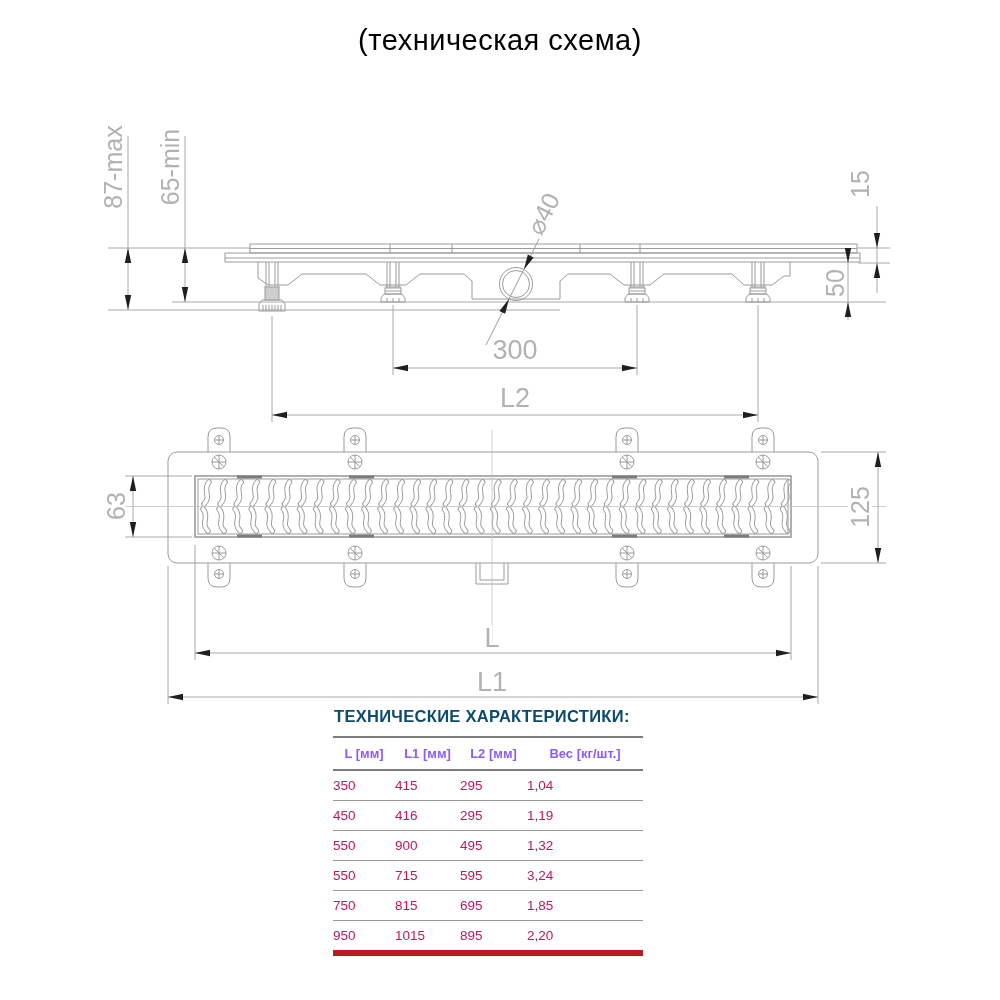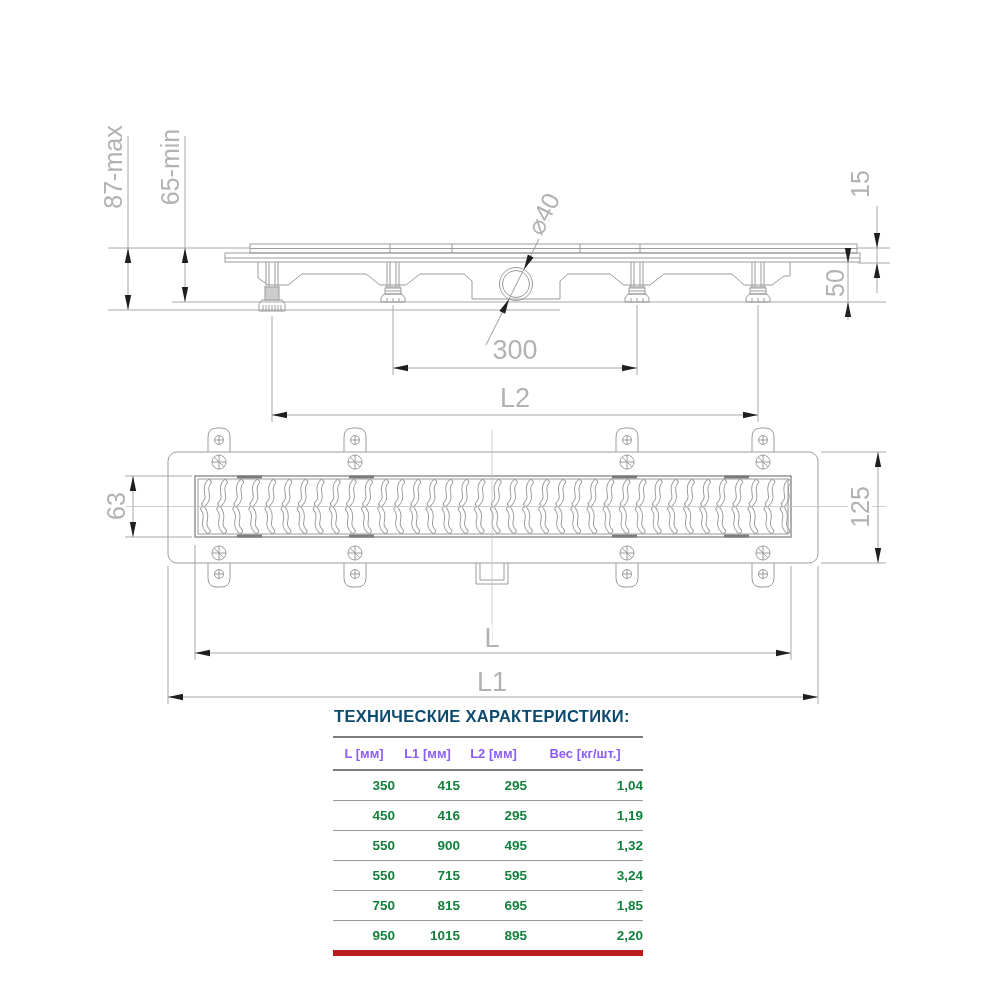--- a/index.html
+++ b/index.html
@@ -14,30 +14,31 @@
                color:#0c4a6e;letter-spacing:0.3px;}
   #table-wrap{position:absolute;left:333px;top:736px;width:310px;}
   table.spec{border-collapse:collapse;table-layout:fixed;width:310px;
              border-top:2px solid #7d7d7d;}
   table.spec col:nth-child(1){width:62px;}
   table.spec col:nth-child(2){width:65px;}
   table.spec col:nth-child(3){width:67px;}
   table.spec col:nth-child(4){width:116px;}
   table.spec th{height:31px;font-size:13px;font-weight:700;color:#8b5cf6;text-align:center;
                 border-bottom:2px solid #7d7d7d;padding:0;}
-  table.spec td{height:29px;font-size:13.5px;font-weight:700;color:#15803d;text-align:right;
+  table.spec td{height:29px;font-size:13.5px;font-weight:400;color:#be185d;text-align:left;
                 border-bottom:1px solid #9a9a9a;padding:0;}
   table.spec tr:last-child td{border-bottom:6px solid #b91c1c;}
 </style>
 </head>
 <body>
 
 <div id="page">
 
   <div id="title-block">
+    <div>(техническая схема)</div>
   </div>
 
   <svg id="drawing-svg" viewBox="0 0 1000 1000" xmlns="http://www.w3.org/2000/svg">
 
     <g id="gen-lines" stroke="#a8a8a8" stroke-width="1" fill="none">
         <line x1="108" y1="248" x2="250" y2="248"></line>
         <line x1="857" y1="248" x2="890" y2="248"></line>
         <line x1="172" y1="302" x2="886" y2="302"></line>
         <line x1="108" y1="310" x2="560" y2="310"></line>
         <line x1="858" y1="263" x2="890" y2="263"></line>

